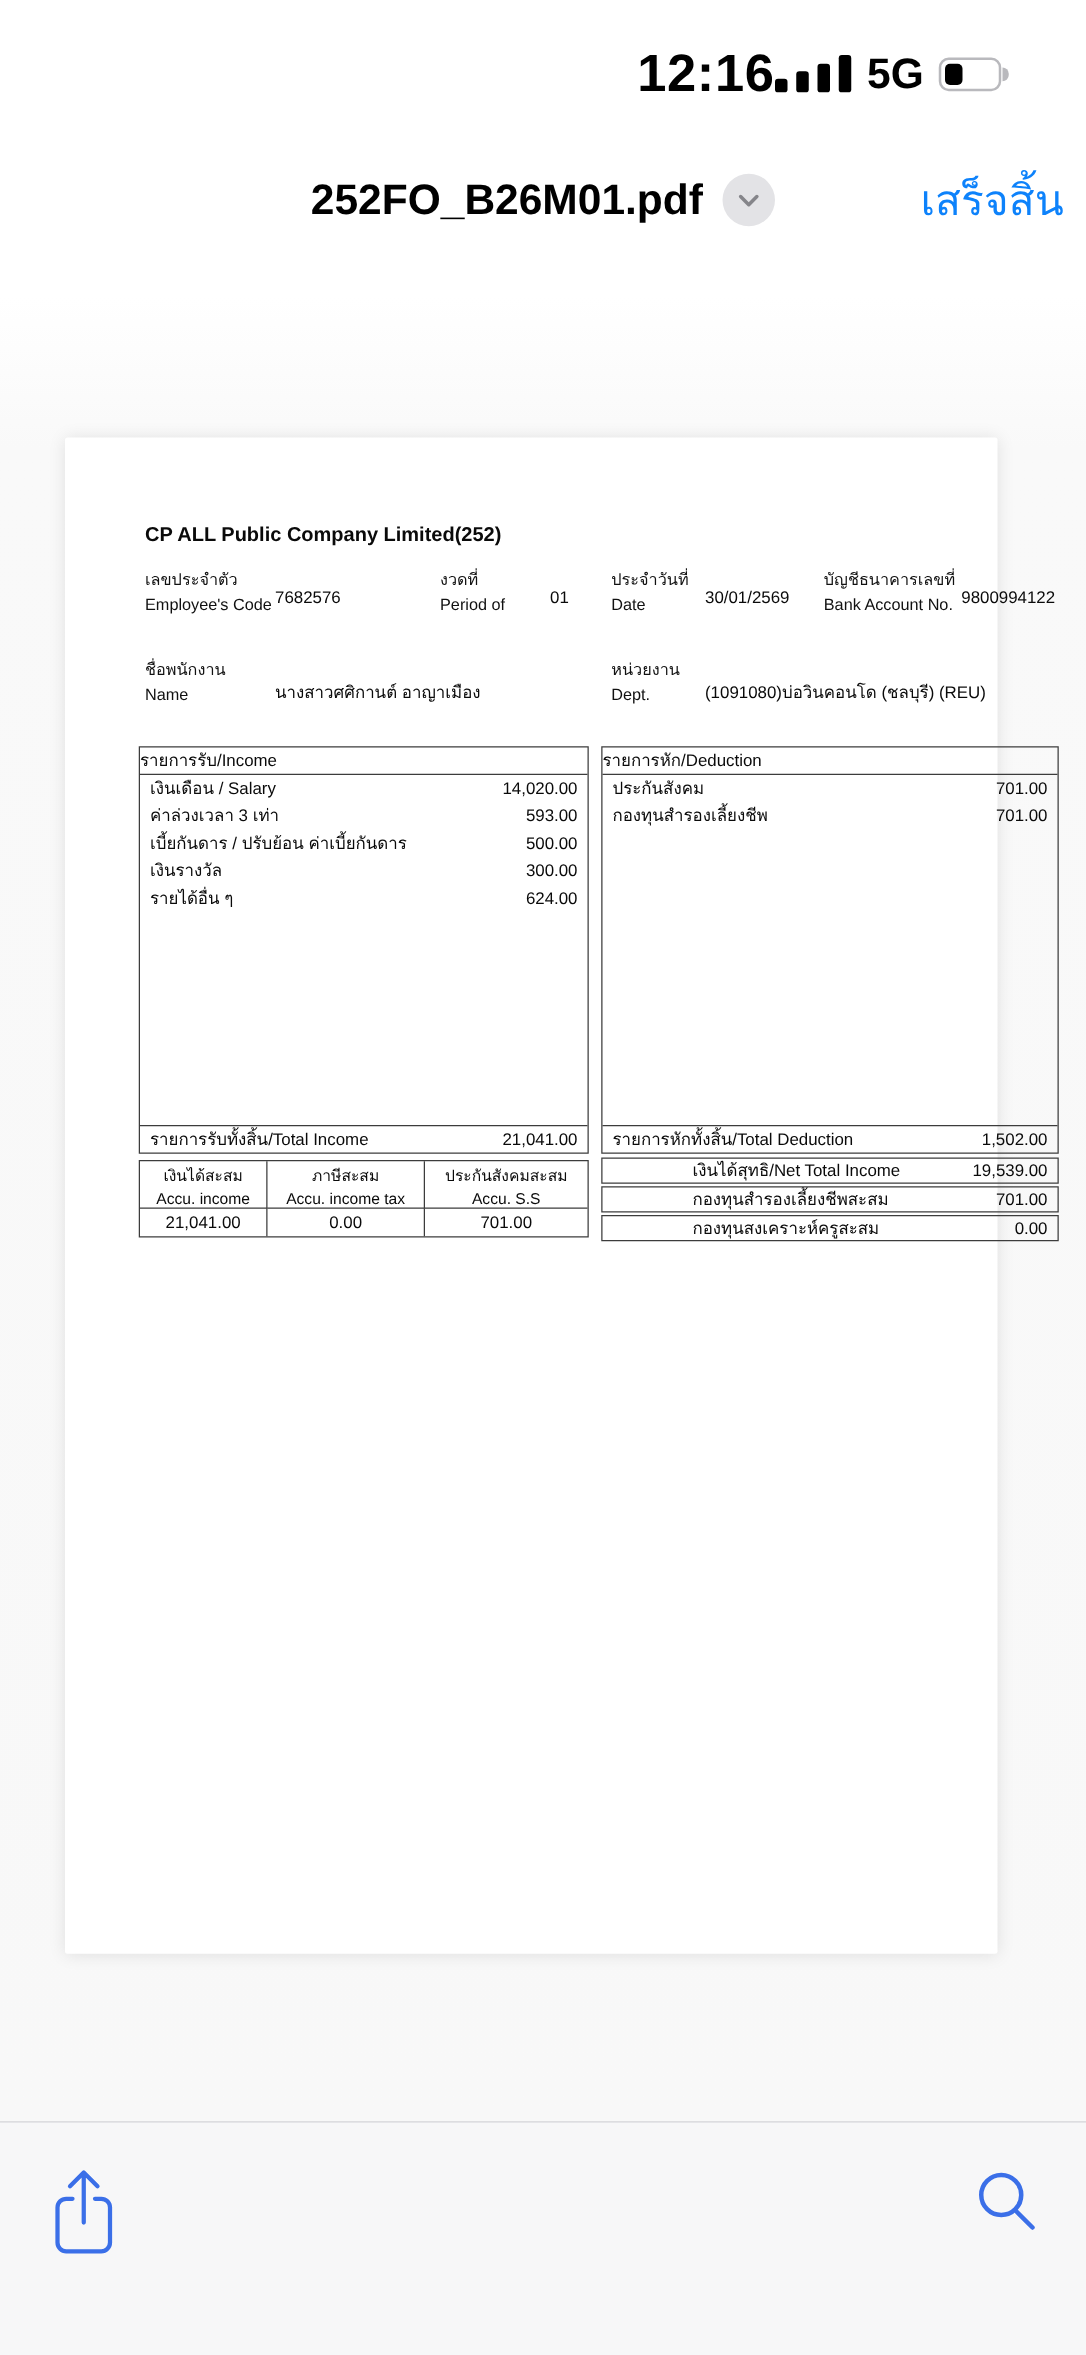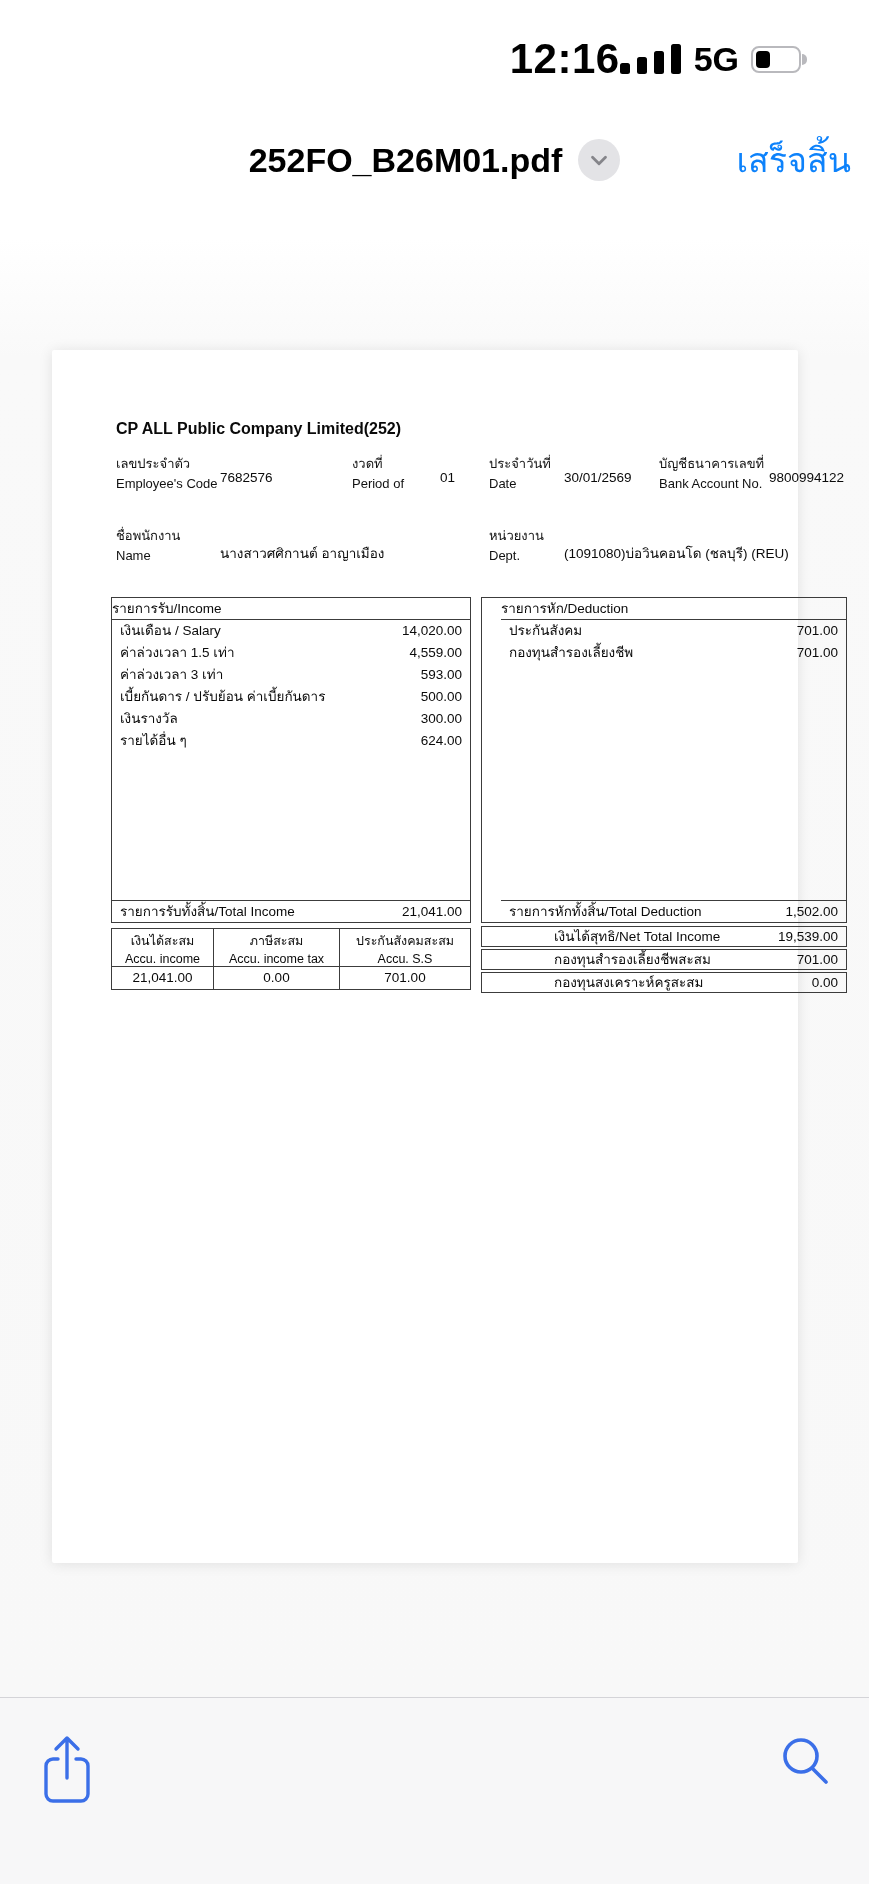--- a/index.html
+++ b/index.html
@@ -62,21 +62,21 @@
   .pos-c3l { left:437px; top:104px; }  .pos-c3v { left:512px; top:120px; }
   .pos-c4l { left:607px; top:104px; }  .pos-c4v { left:717px; top:120px; }
   .pos-nml { left:64px;  top:176px; }  .pos-nmv { left:168px; top:192px; }
   .pos-dpl { left:437px; top:176px; }  .pos-dpv { left:512px; top:192px; }
   
   .tbl {
     position:absolute; border:1px solid #3c3c3c;
     display:flex; flex-direction:column;
   }
   .tbl-income    { left:59px;  top:247px; width:360px; height:326px; }
-  .tbl-deduction { left:429px; top:247px; width:366px; height:326px;padding-left:19px; }
+  .tbl-deduction { left:429px; top:247px; width:366px; height:326px; }
   .tbl-header {
     height:22px; line-height:21px; text-align:left;
     border-bottom:1px solid #3c3c3c; flex:0 0 auto;
   }
   .tbl-row {
     height:22px; line-height:22px; flex:0 0 auto;
     display:flex; justify-content:space-between; padding:0 8px;
   }
   .tbl-spacer { flex:1 1 auto; }
   .tbl-total {
@@ -187,24 +187,20 @@
       </div>
       <div class="val pos-dpv">(1091080)บ่อวินคอนโด (ชลบุรี) (REU)</div>
 
       <div class="tbl tbl-income">
         <div class="tbl-header">รายการรับ/Income</div>
         <div class="tbl-row">
           <span>เงินเดือน / Salary</span>
           <span>14,020.00</span>
         </div>
         <div class="tbl-row">
-          <span>ค่าล่วงเวลา 1.5 เท่า</span>
-          <span>4,559.00</span>
-        </div>
-        <div class="tbl-row">
           <span>ค่าล่วงเวลา 3 เท่า</span>
           <span>593.00</span>
         </div>
         <div class="tbl-row">
           <span>เบี้ยกันดาร / ปรับย้อน ค่าเบี้ยกันดาร</span>
           <span>500.00</span>
         </div>
         <div class="tbl-row">
           <span>เงินรางวัล</span>
           <span>300.00</span>

